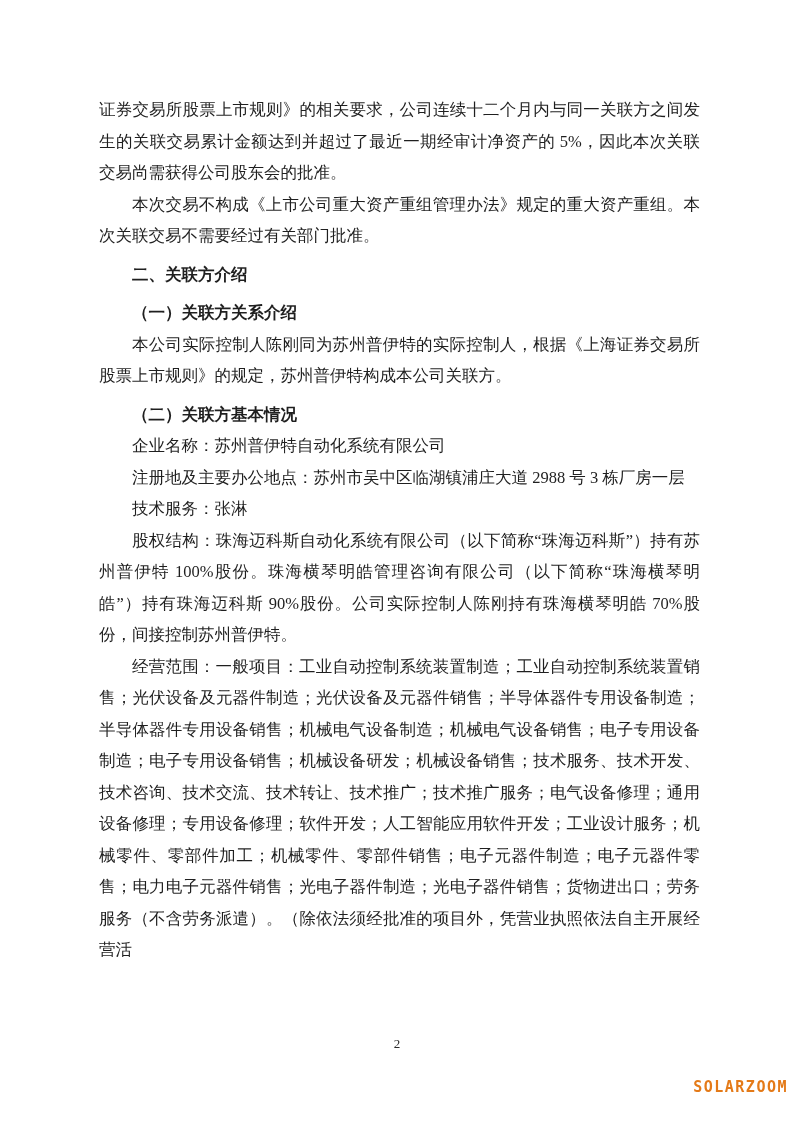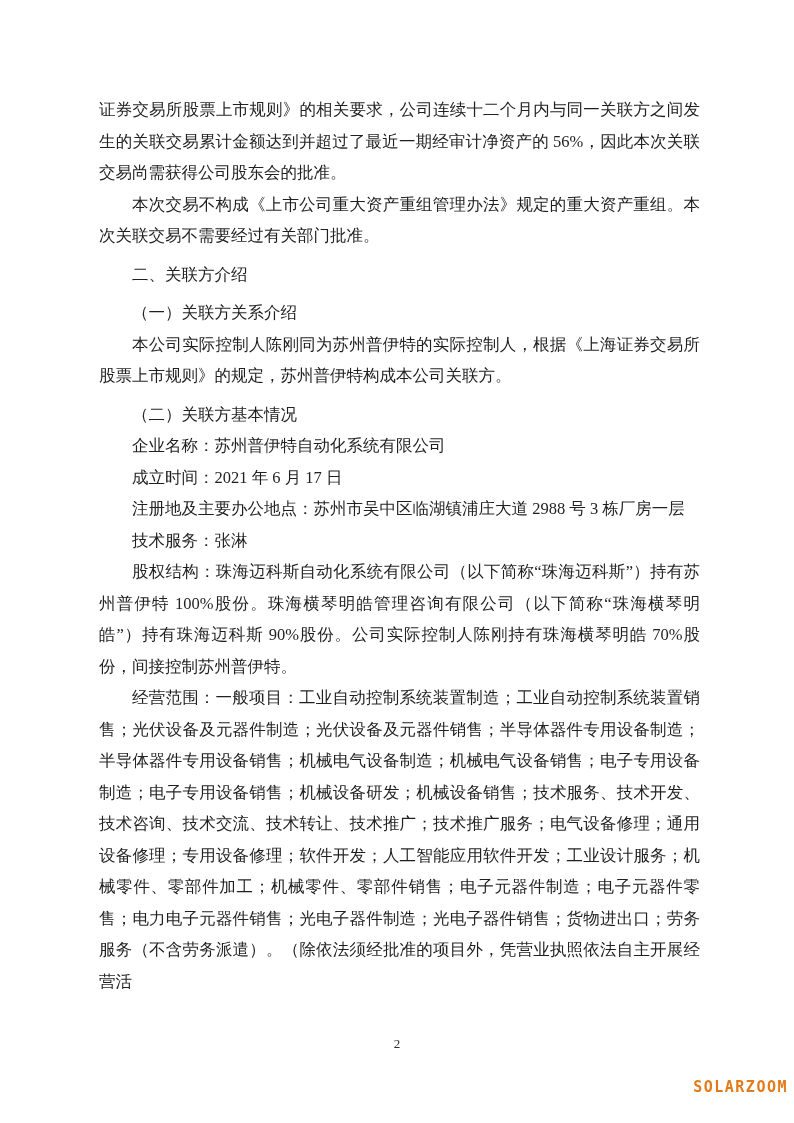--- a/index.html
+++ b/index.html
@@ -29,21 +29,21 @@
     font-size: 16.5px;
     line-height: 31.5px;
     color: var(--text-color, #1f1f1f);
     text-align: justify;
     margin: 0;
   }
   .indent {
     text-indent: 33px;
   }
   .heading {
-    font-weight: 400;
+    font-weight: 700;
     margin-top: 7px;
   }
   .page-number {
     position: absolute;
     top: 1035px;
     left: 0;
     width: 100%;
     text-align: center;
     font-size: 13px;
     line-height: 18px;
@@ -60,36 +60,35 @@
     color: var(--watermark-color, #e47a18);
   }
 </style>
 </head>
 <body style="background: rgb(255, 255, 255);">
 
 <div class="doc-page">
 
   <div class="doc-content">
 
-    <p class="para">证券交易所股票上市规则》的相关要求，公司连续十二个月内与同一关联方之间发生的关联交易累计金额达到并超过了最近一期经审计净资产的 56%，因此本次关联交易尚需获得公司股东会的批准。</p>
+    <p class="para">证券交易所股票上市规则》的相关要求，公司连续十二个月内与同一关联方之间发生的关联交易累计金额达到并超过了最近一期经审计净资产的 5%，因此本次关联交易尚需获得公司股东会的批准。</p>
 
     <p class="para indent">本次交易不构成《上市公司重大资产重组管理办法》规定的重大资产重组。本次关联交易不需要经过有关部门批准。</p>
 
     <p class="para indent heading">二、关联方介绍</p>
 
     <p class="para indent heading">（一）关联方关系介绍</p>
 
     <p class="para indent">本公司实际控制人陈刚同为苏州普伊特的实际控制人，根据《上海证券交易所股票上市规则》的规定，苏州普伊特构成本公司关联方。</p>
 
     <p class="para indent heading">（二）关联方基本情况</p>
 
     <p class="para indent">企业名称：苏州普伊特自动化系统有限公司</p>
 
 
-    <p class="para indent">成立时间：2021 年 6 月 17 日</p>
 
     <p class="para indent">注册地及主要办公地点：苏州市吴中区临湖镇浦庄大道 2988 号 3 栋厂房一层</p>
 
     <p class="para indent">技术服务：张淋</p>
 
 
     <p class="para indent">股权结构：珠海迈科斯自动化系统有限公司（以下简称“珠海迈科斯”）持有苏州普伊特 100%股份。珠海横琴明皓管理咨询有限公司（以下简称“珠海横琴明皓”）持有珠海迈科斯 90%股份。公司实际控制人陈刚持有珠海横琴明皓 70%股份，间接控制苏州普伊特。</p>
 
     <p class="para indent">经营范围：一般项目：工业自动控制系统装置制造；工业自动控制系统装置销售；光伏设备及元器件制造；光伏设备及元器件销售；半导体器件专用设备制造；半导体器件专用设备销售；机械电气设备制造；机械电气设备销售；电子专用设备制造；电子专用设备销售；机械设备研发；机械设备销售；技术服务、技术开发、技术咨询、技术交流、技术转让、技术推广；技术推广服务；电气设备修理；通用设备修理；专用设备修理；软件开发；人工智能应用软件开发；工业设计服务；机械零件、零部件加工；机械零件、零部件销售；电子元器件制造；电子元器件零售；电力电子元器件销售；光电子器件制造；光电子器件销售；货物进出口；劳务服务（不含劳务派遣）。（除依法须经批准的项目外，凭营业执照依法自主开展经营活</p>
 

